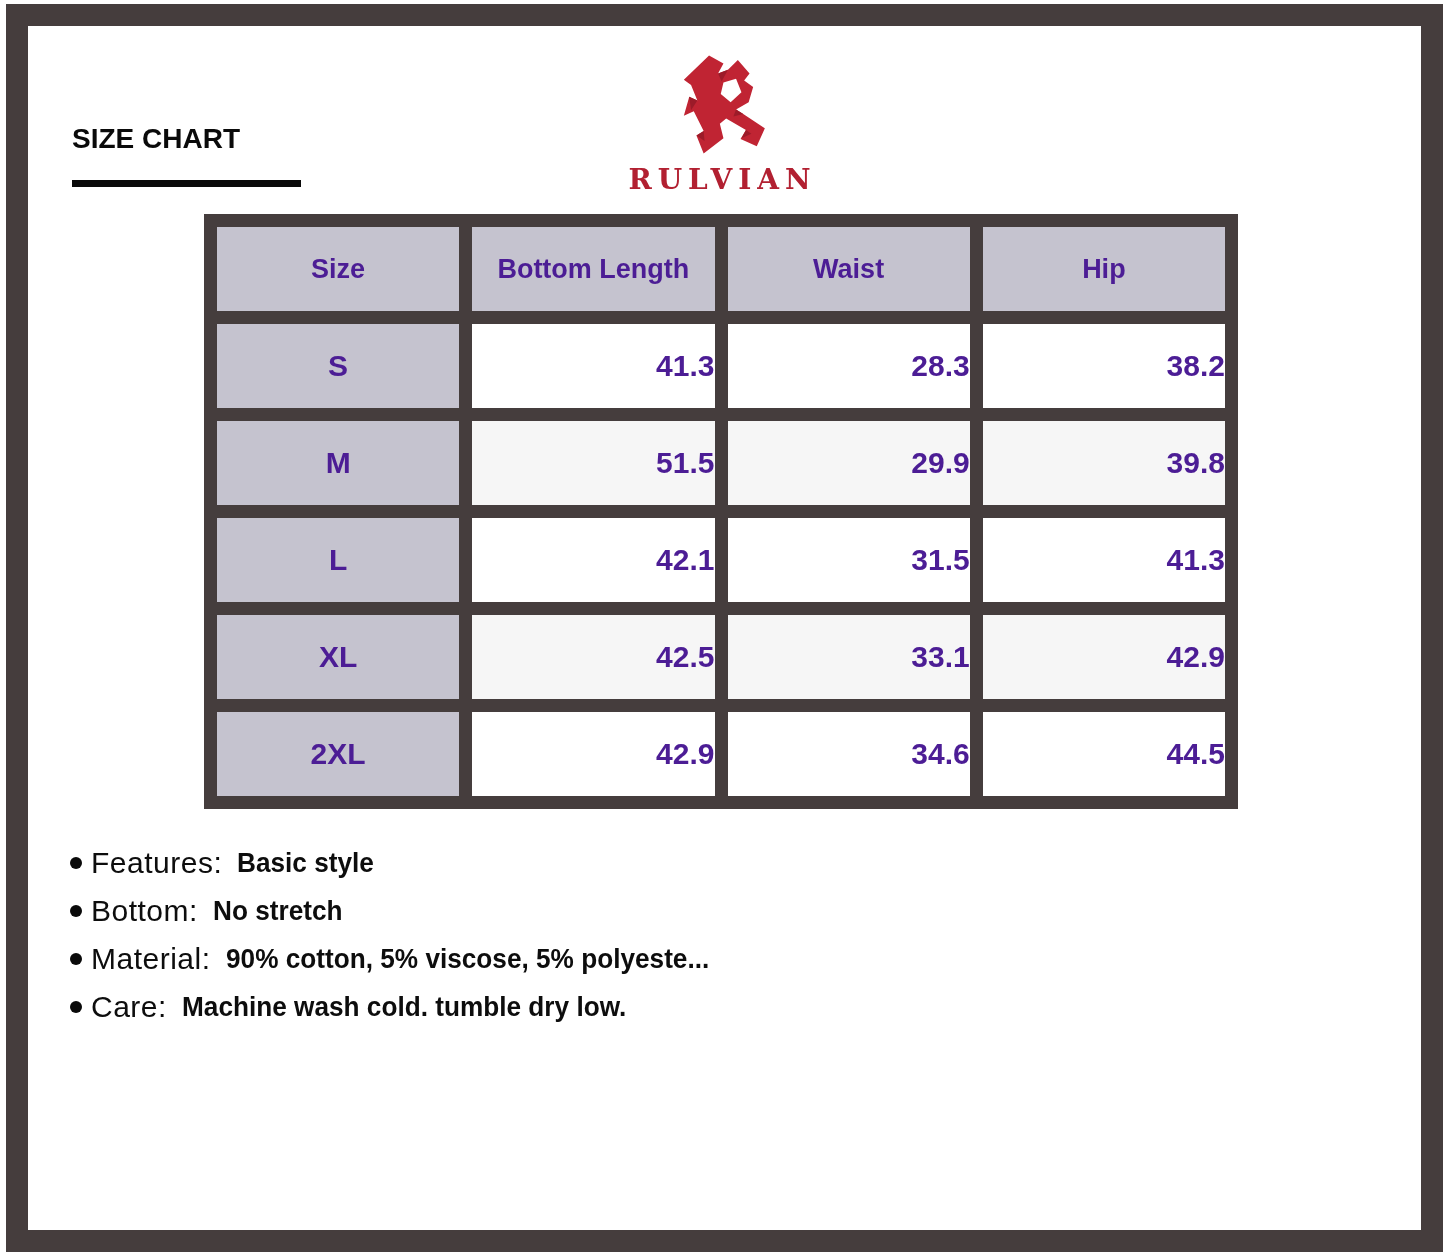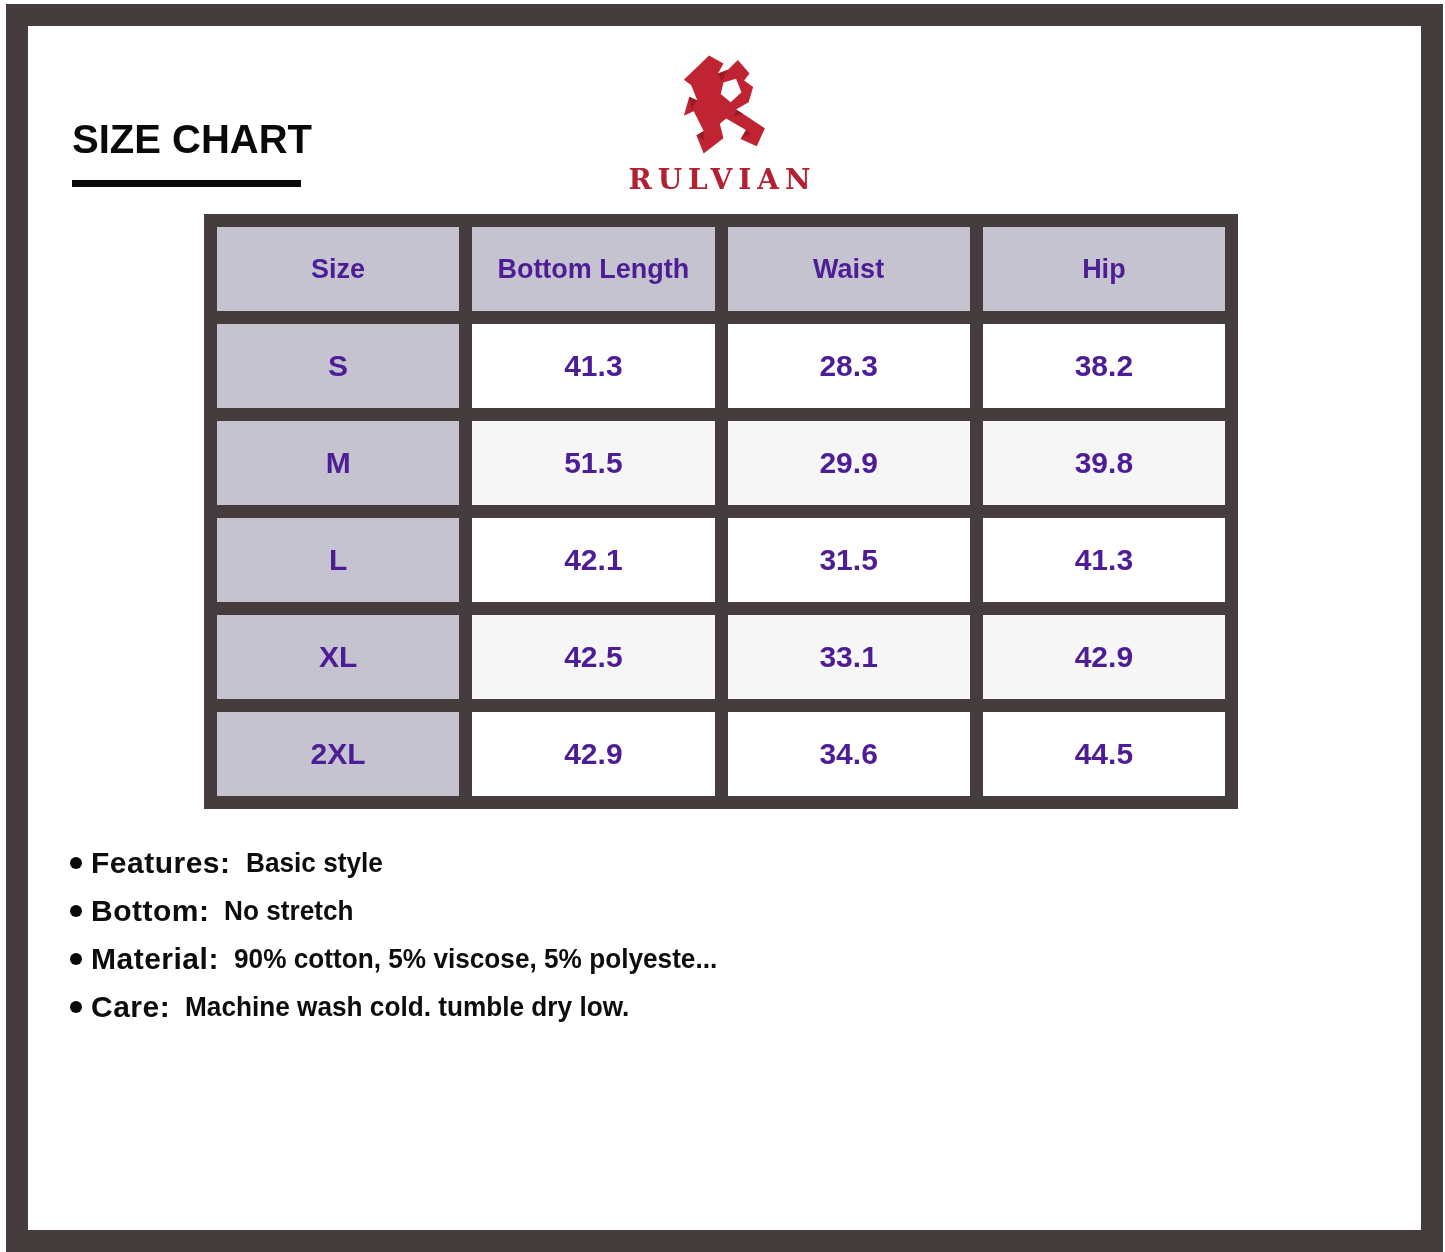--- a/index.html
+++ b/index.html
@@ -15,21 +15,21 @@
   .frame {
     position: absolute;
     left: 6px; top: 4px; right: 2px; bottom: 0;
     border: 22px solid #453d3d;
     pointer-events: none;
   }
 
   
   .title-block { position: absolute; left: 72px; top: 119px; }
   .page-title {
-    font-size: 40px;
+    font-size: 28px;
     font-weight: bold;
     line-height: 40px;
     letter-spacing: 0px;
     color: #0a0a0a;
     white-space: nowrap;
   }
   .title-underline {
     width: 229px; height: 7px;
     background: #0a0a0a;
     margin-top: 21px;
@@ -70,41 +70,41 @@
     color: #4c1d95;
   }
   .size-table th {
     height: 84px;
     background: #c5c3cf;
     font-size: 27px;
     font-weight: bold;
   }
   .size-table td { height: 84px; font-size: 30px; font-weight: bold; }
   .size-table td.size-cell { background: #c5c3cf; }
-  .size-table td.val-cell { background: #ffffff; }
+  .size-table td.val-cell { background: #ffffff; text-align: right; }
   .size-table tr.alt td.val-cell { background: #f6f6f6; }
 
   
   .details { position: absolute; left: 70px; top: 846px; }
   .detail-row {
     display: flex;
     align-items: center;
     height: 34px;
     margin-bottom: 14px;
   }
   .bullet {
     width: 12px; height: 12px;
     border-radius: 50%;
     background: #0a0a0a;
     margin-right: 9px;
     flex: none;
   }
   .detail-label {
     font-size: 30px;
-    font-weight: bold;
+    font-weight: normal;
     letter-spacing: 0.5px;
     white-space: nowrap;
   }
   .detail-value {
     font-size: 27px;
     font-weight: bold;
     margin-left: 15px;
     white-space: nowrap;
     transform: scaleX(0.97);
     transform-origin: left center;

